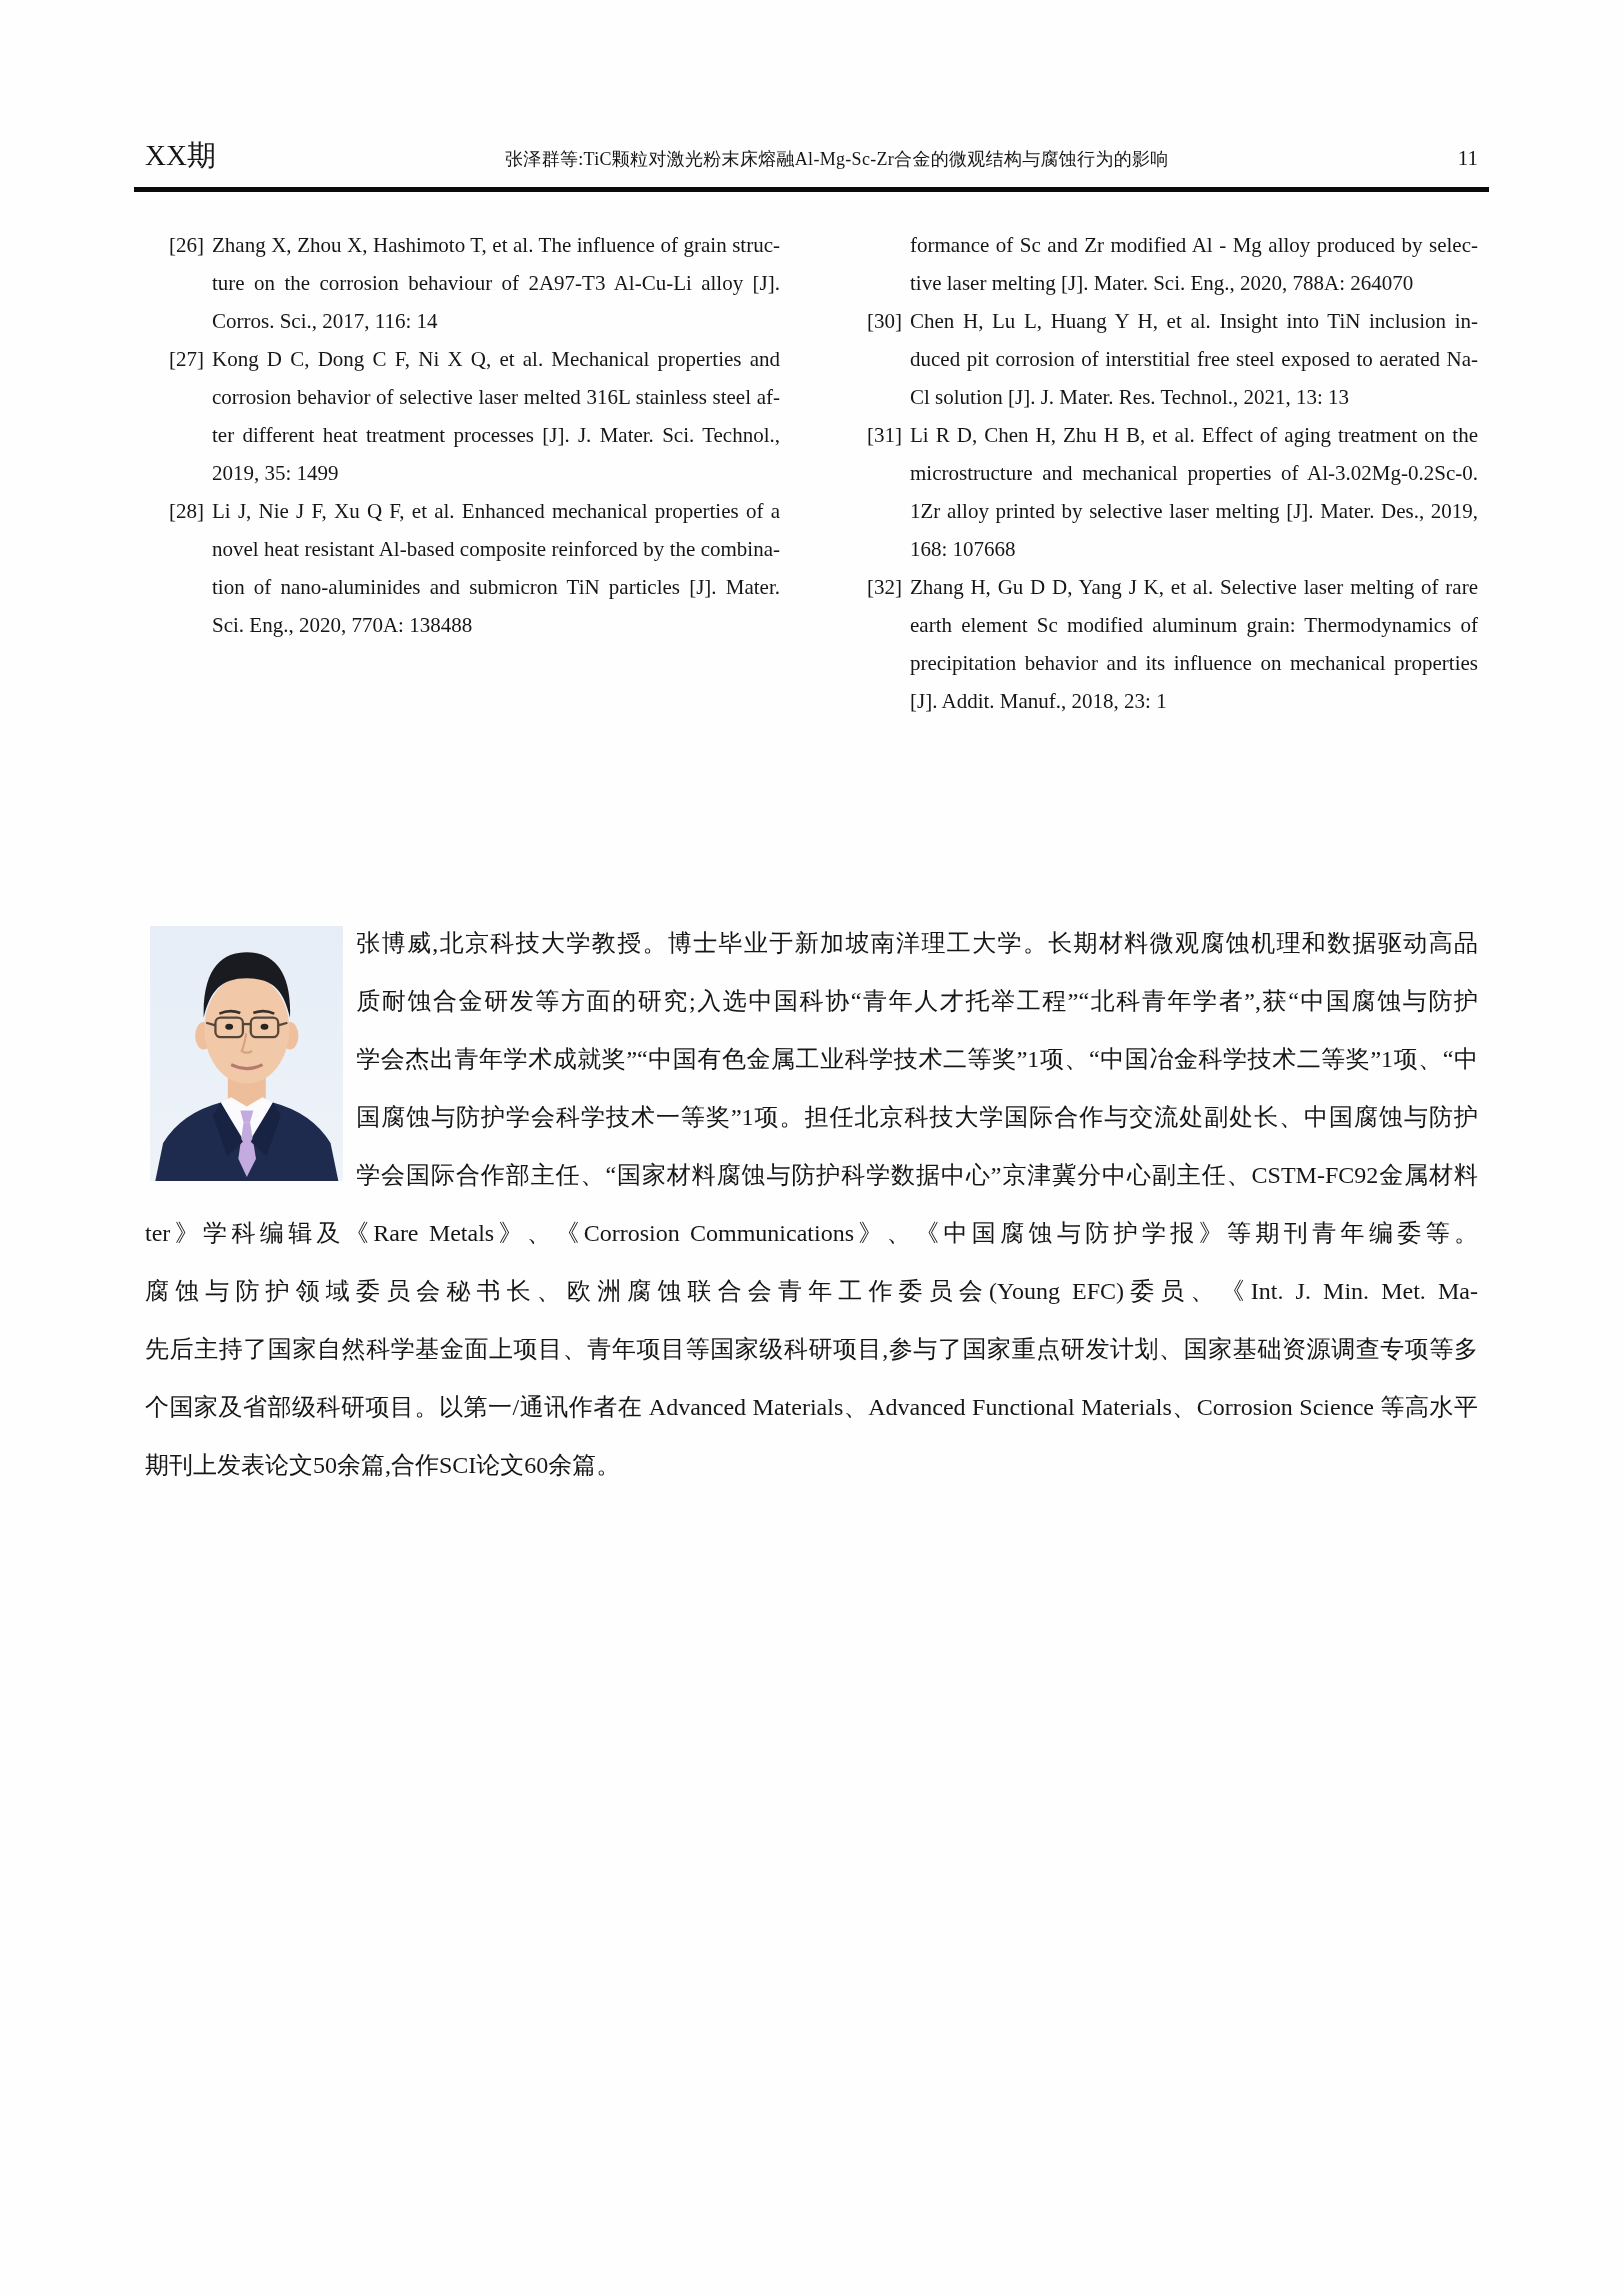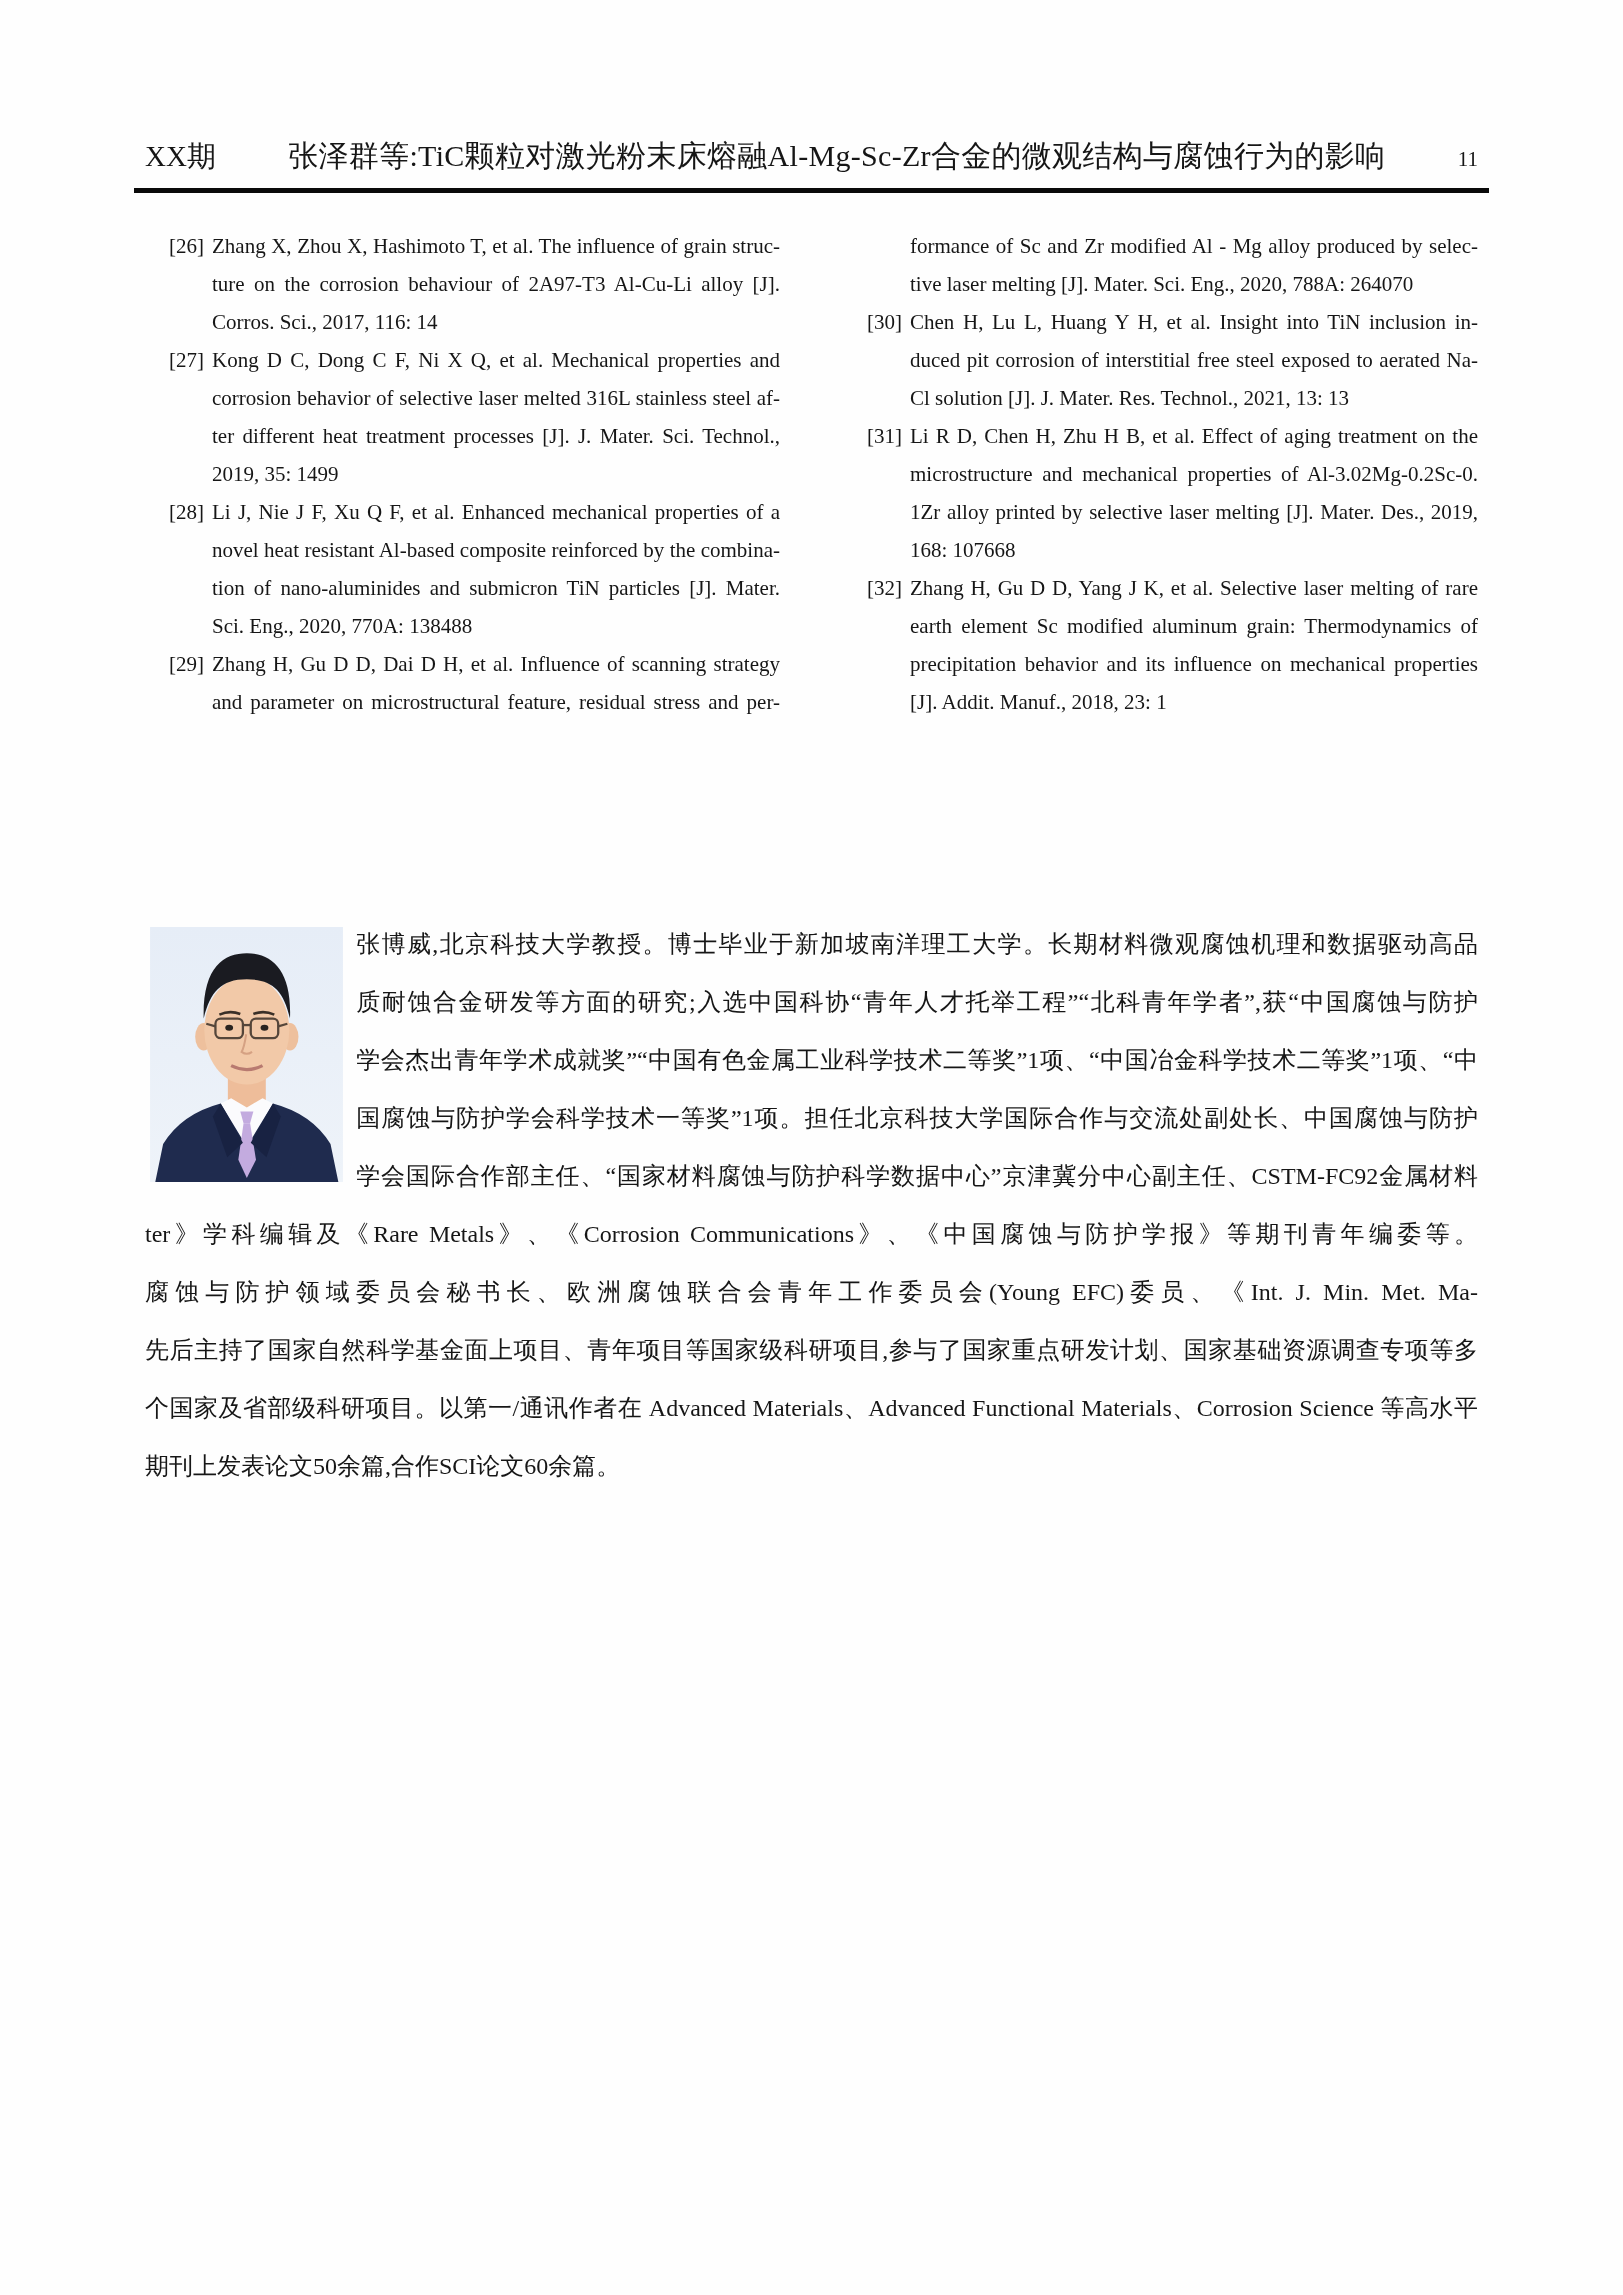--- a/index.html
+++ b/index.html
@@ -18,21 +18,21 @@
   
   .header {
     padding-top: 136px;
     display: flex;
     align-items: baseline;
   }
   .header .issue { font-size: 29px; white-space: nowrap; }
   .header .title {
     flex: 1;
     text-align: center;
-    font-size: 30px;
+    font-size: 18px;
     letter-spacing: 0.3px;
     white-space: nowrap;
   }
   .header .pageno { font-size: 21px; white-space: nowrap; }
   .header-rule {
     height: 5.2px;
     background: #0a0a0a;
     margin: 10.5px -11px 0 -11px;
   }
 
@@ -118,25 +118,20 @@
         </div>
 
         <div class="ref">
           <span class="rlabel">[28]</span>
           <div class="rline">Li J, Nie J F, Xu Q F, et al. Enhanced mechanical properties of a</div>
           <div class="rline">novel heat resistant Al-based composite reinforced by the combina-</div>
           <div class="rline">tion of nano-aluminides and submicron TiN particles [J]. Mater.</div>
           <div class="rline last">Sci. Eng., 2020, 770A: 138488</div>
         </div>
 
-        <div class="ref">
-          <span class="rlabel">[29]</span>
-          <div class="rline">Zhang H, Gu D D, Dai D H, et al. Influence of scanning strategy</div>
-          <div class="rline">and parameter on microstructural feature, residual stress and per-</div>
-        </div>
 
       </div>
 
       <div class="refcol">
 
         <div class="ref">
           <span class="rlabel"></span>
           <div class="rline">formance of Sc and Zr modified Al - Mg alloy produced by selec-</div>
           <div class="rline last">tive laser melting [J]. Mater. Sci. Eng., 2020, 788A: 264070</div>
         </div>

